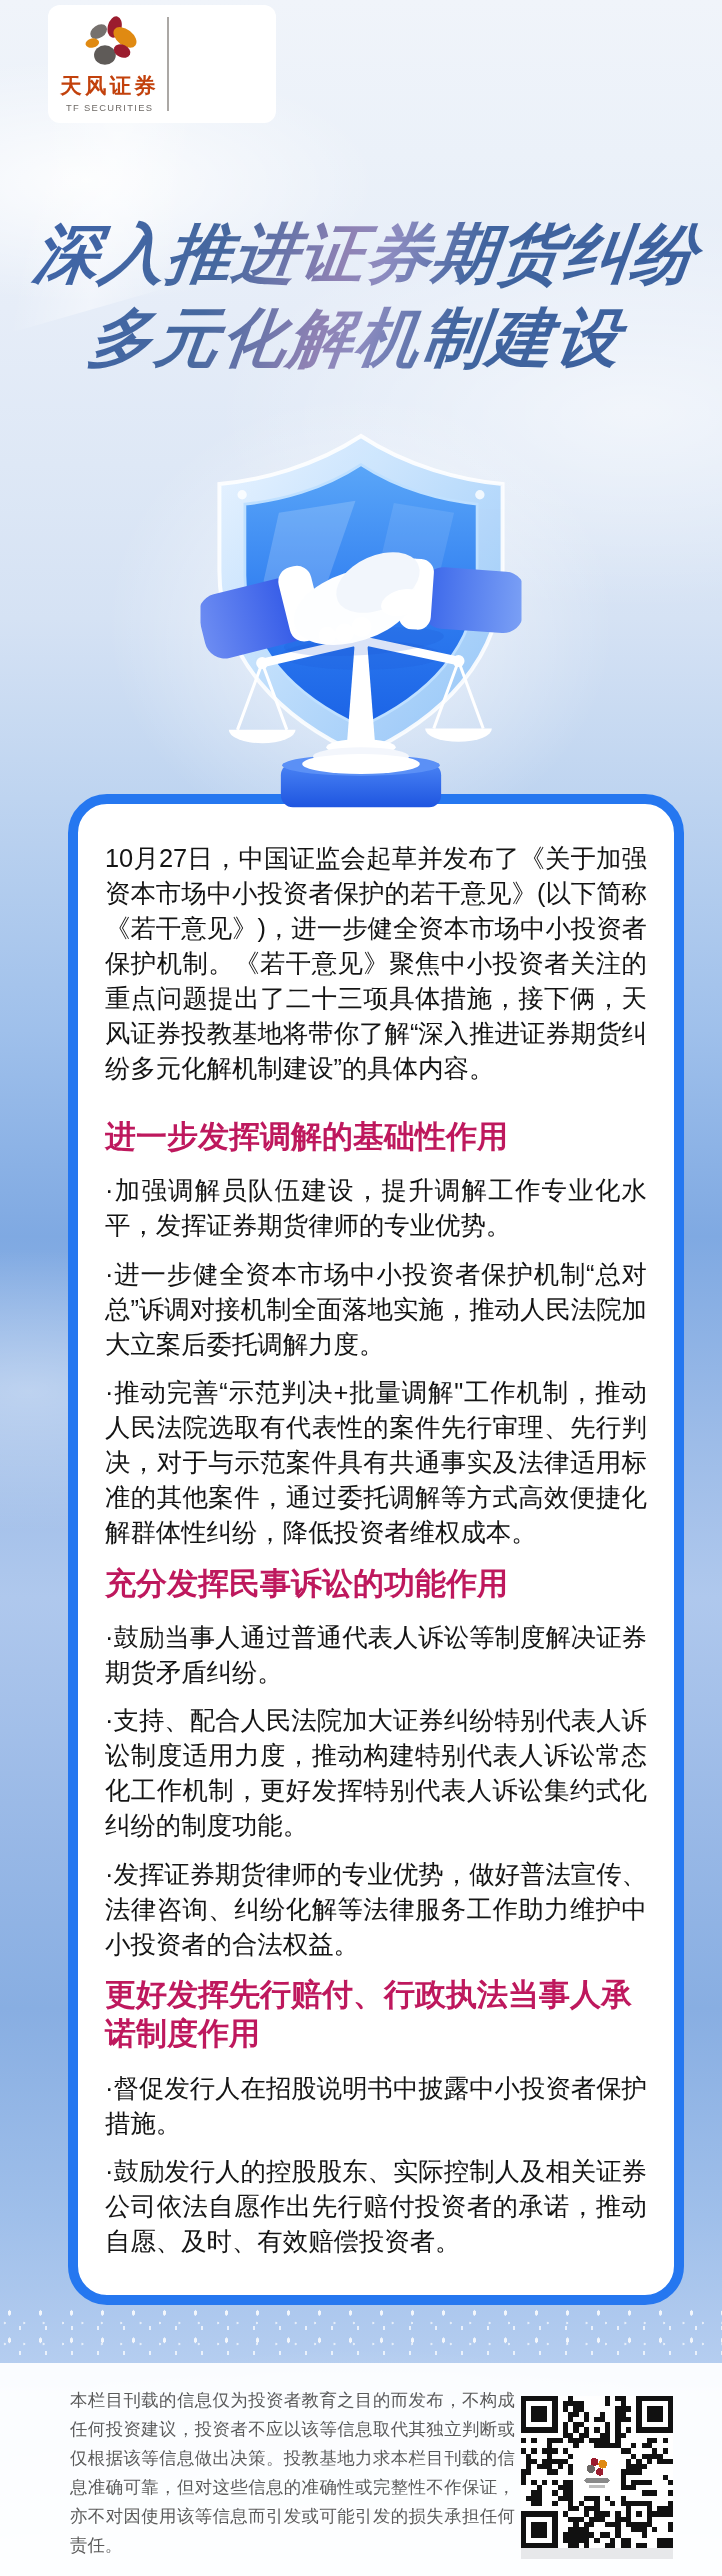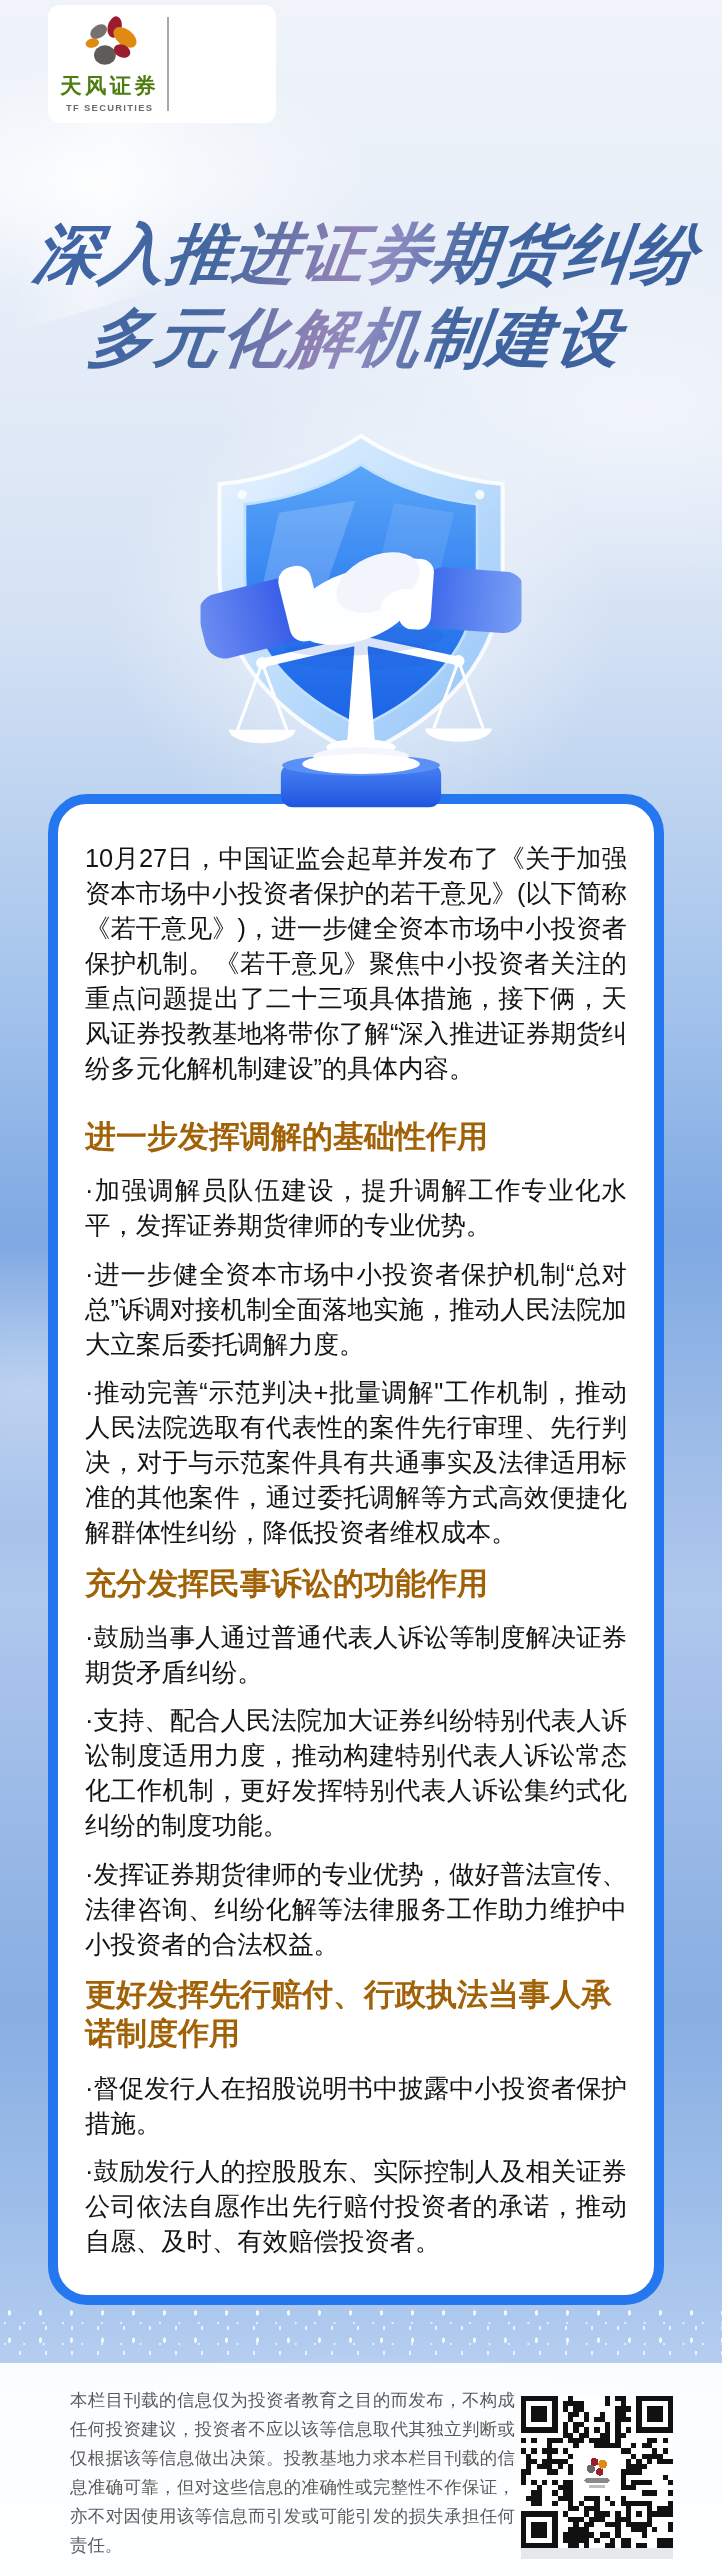--- a/index.html
+++ b/index.html
@@ -25,45 +25,45 @@
   .sparkle-band{position:absolute;left:0;top:2305px;width:722px;height:57px;pointer-events:none;opacity:.9;
     background-image:
       radial-gradient(2.7px 4.7px at 9.4px 8px, rgba(255,255,255,.95) 55%, transparent 60%),
       radial-gradient(2px 3.3px at 20px 23px, rgba(255,255,255,.8) 55%, transparent 60%),
       radial-gradient(1.7px 2.7px at 4.7px 18px, rgba(255,255,255,.75) 55%, transparent 60%);
     background-size:31px 27.4px,26px 25px,19.4px 21px;}
   
   .brand-card{position:absolute;left:48px;top:5.3px;width:228px;height:118px;background:#fff;
     border-radius:12px;display:flex;align-items:center;box-sizing:border-box;padding:6.7px 5.3px 6.7px 10.7px;}
   .brand-left{width:102px;display:flex;flex-direction:column;align-items:center;}
-  .brand-cn{font-size:21.4px;font-weight:800;letter-spacing:3.3px;color:#4d7c0f;margin-top:1.3px;white-space:nowrap;}
-  .brand-en{font-size:9.4px;font-weight:700;letter-spacing:1.3px;color:#6E6A66;margin-top:2px;white-space:nowrap;}
+  .brand-cn{font-size:21.4px;font-weight:800;letter-spacing:3.3px;color:#c2410c;margin-top:1.3px;white-space:nowrap;}
+  .brand-en{font-size:9.4px;font-weight:400;letter-spacing:1.3px;color:#6E6A66;margin-top:2px;white-space:nowrap;}
   .brand-divider{width:1.3px;height:94px;background:#ABA8A5;margin:0 9.4px 0 6.7px;}
   .brand-right{display:flex;flex-direction:column;}
   .badge-line{font-size:27.4px;font-weight:800;color:#3F3B38;line-height:36px;white-space:nowrap;}
   
   .hero-title{position:absolute;top:198px;left:0;width:100%;text-align:center;z-index:1;
     transform:skewX(-7deg);font-weight:900;color:#3D63A8;font-style:italic;}
   .hero-title .t1{display:block;font-size:65px;line-height:1.3;letter-spacing:1.3px;}
   .hero-title .t2{display:block;font-size:64px;line-height:1.3;letter-spacing:2.7px;}
   @supports ((-webkit-background-clip:text)){
     .hero-title{background:linear-gradient(102deg,#3D63A8 0%,#46689F 30%,#8F82B4 46%,#8D8CC0 52%,#41659F 64%,#3A5F9E 100%);
       -webkit-background-clip:text;background-clip:text;-webkit-text-fill-color:transparent;}
   }
   
   .glow{position:absolute;top:394px;left:50%;transform:translateX(-50%);width:508px;height:455px;
     background:radial-gradient(closest-side,rgba(255,255,255,.65),rgba(255,255,255,0));pointer-events:none;z-index:1;}
   .emblem{position:absolute;top:428px;left:50%;transform:translateX(-50%);width:321px;height:384px;z-index:3;}
   
-  .card{position:absolute;left:48px;top:794px;width:616px;height:1511px;box-sizing:border-box;
+  .card{position:absolute;left:68px;top:794px;width:616px;height:1511px;box-sizing:border-box;
     background:#fff;border:10.7px solid #2577F0;border-radius:39px;padding:37px 27px 0;z-index:2;overflow:hidden;}
   .intro{margin:0 0 31px;font-size:25.4px;line-height:35px;color:#141414;font-weight:500;text-align:justify;}
   .sec{}
   .sec.first{margin-top:0;}
-  .sec h2{font-size:31px;line-height:39px;color:#a16207;font-weight:800;margin:0 0 17.4px;}
+  .sec h2{font-size:31px;line-height:39px;color:#be185d;font-weight:800;margin:0 0 17.4px;}
   .sec p{font-size:25.4px;line-height:35px;color:#141414;font-weight:500;margin:0 0 13.4px;text-align:justify;}
   
   .footer{position:absolute;left:0;top:2363px;width:722px;height:213px;background:rgba(253,254,255,.96);}
   .disc{position:absolute;left:70px;top:23px;width:445px;}
   .disc-title{font-size:20px;color:#4A4A4A;margin-bottom:9.4px;font-weight:500;}
   .disc-body{font-size:17.4px;line-height:29px;color:#5A5A5A;text-align:justify;}
   .qr{position:absolute;left:521px;top:33px;width:152px;height:152px;background:#fff;}
   .qr svg{width:100%;height:100%;display:block;shape-rendering:crispEdges;}
   .qr-strip{position:absolute;left:521px;top:185px;width:152px;height:10.7px;background:#E7E8EA;}
 </style>

